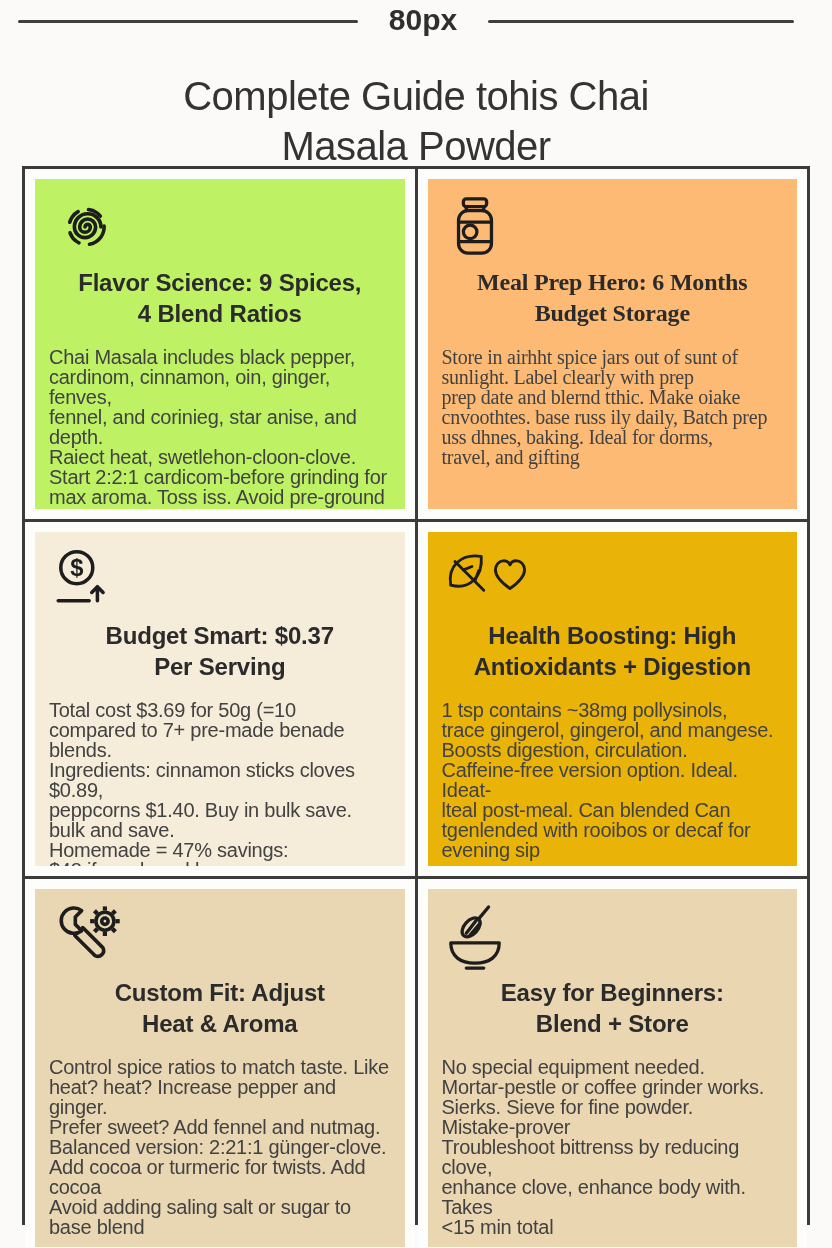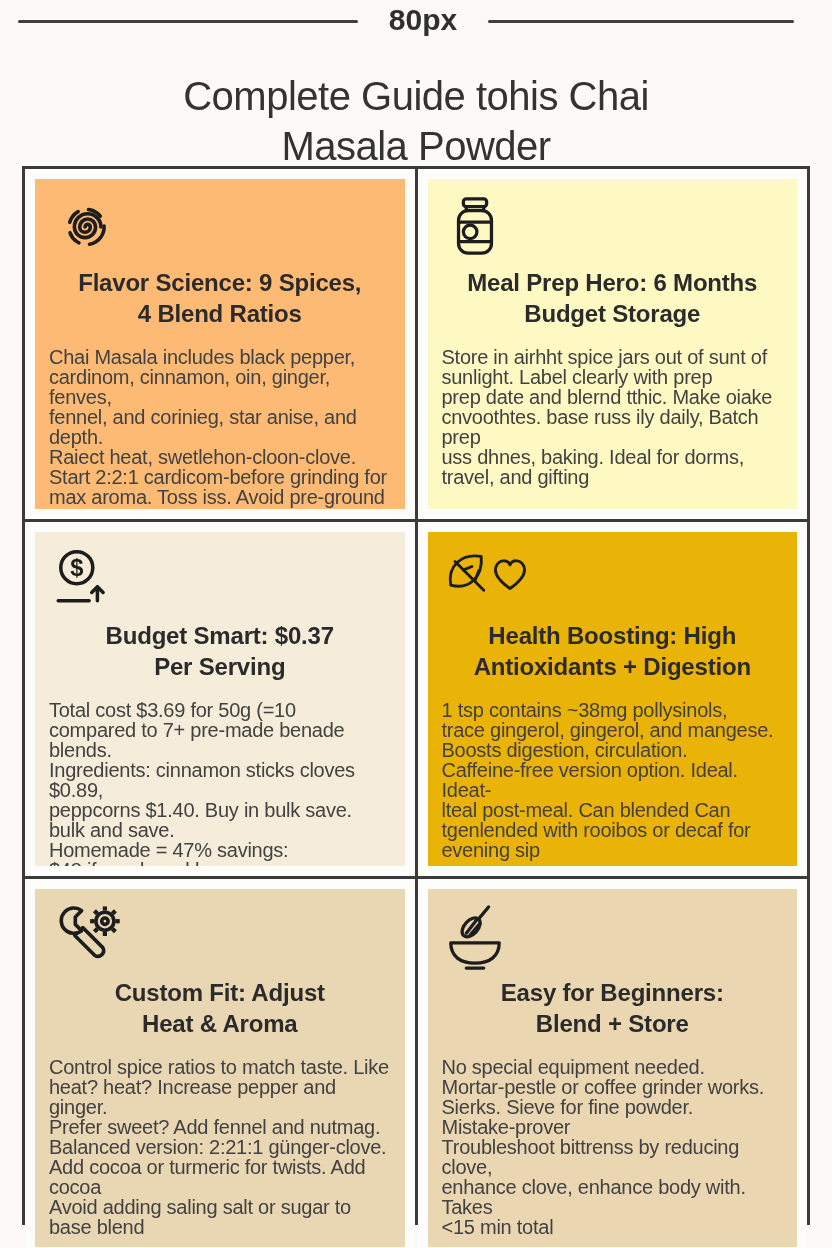--- a/index.html
+++ b/index.html
@@ -64,21 +64,21 @@
 </header>
 
 <h1 class="page-title">
   <span>Complete Guide tohis Chai</span>
   <span>Masala Powder</span>
 </h1>
 
 <main class="grid">
 
   <section class="cell">
-    <div class="card" style="background: #fdba74;">
+    <div class="card" style="background: #bef264;">
       <div class="icon">
         <svg width="68" height="68" viewBox="0 0 64 64">
           <path class="stroke" d="M32 32 a2.5 2.5 0 0 1 5 0 a5 5 0 0 1 -10 0 a7.5 7.5 0 0 1 15 0 a10 10 0 0 1 -20 0 a12.5 12.5 0 0 1 25 0"></path>
           <circle class="stroke" cx="33.5" cy="32" r="16.5" stroke-dasharray="13 10" transform="rotate(35 33.5 32)"></circle>
         </svg>
       </div>
       <h2 class="card-title">
         <span>Flavor Science: 9 Spices,</span>
         <span>4 Blend Ratios</span>
       </h2>
@@ -86,21 +86,21 @@
 cardinom, cinnamon, oin, ginger, fenves,
 fennel, and corinieg, star anise, and depth.
 Raiect heat, swetlehon-cloon-clove.
 Start 2:2:1 cardicom-before grinding for
 max aroma. Toss iss. Avoid pre-ground
 for freshines and control</p>
     </div>
   </section>
 
   <section class="cell">
-    <div class="card" style="background: #fef9c3;">
+    <div class="card" style="background: #fdba74; font-family: Liberation Serif, serif;">
       <div class="icon">
         <svg width="62" height="68" viewBox="0 0 64 66">
           <rect class="stroke" x="20" y="4" width="24" height="8" rx="3"></rect>
           <path class="stroke" d="M23 12 v4 M41 12 v4"></path>
           <rect class="stroke" x="15" y="16" width="34" height="44" rx="10"></rect>
           <path class="stroke" d="M15 28 h34 M15 48 h34"></path>
           <circle class="stroke" cx="27" cy="38" r="7"></circle>
         </svg>
       </div>
       <h2 class="card-title">

